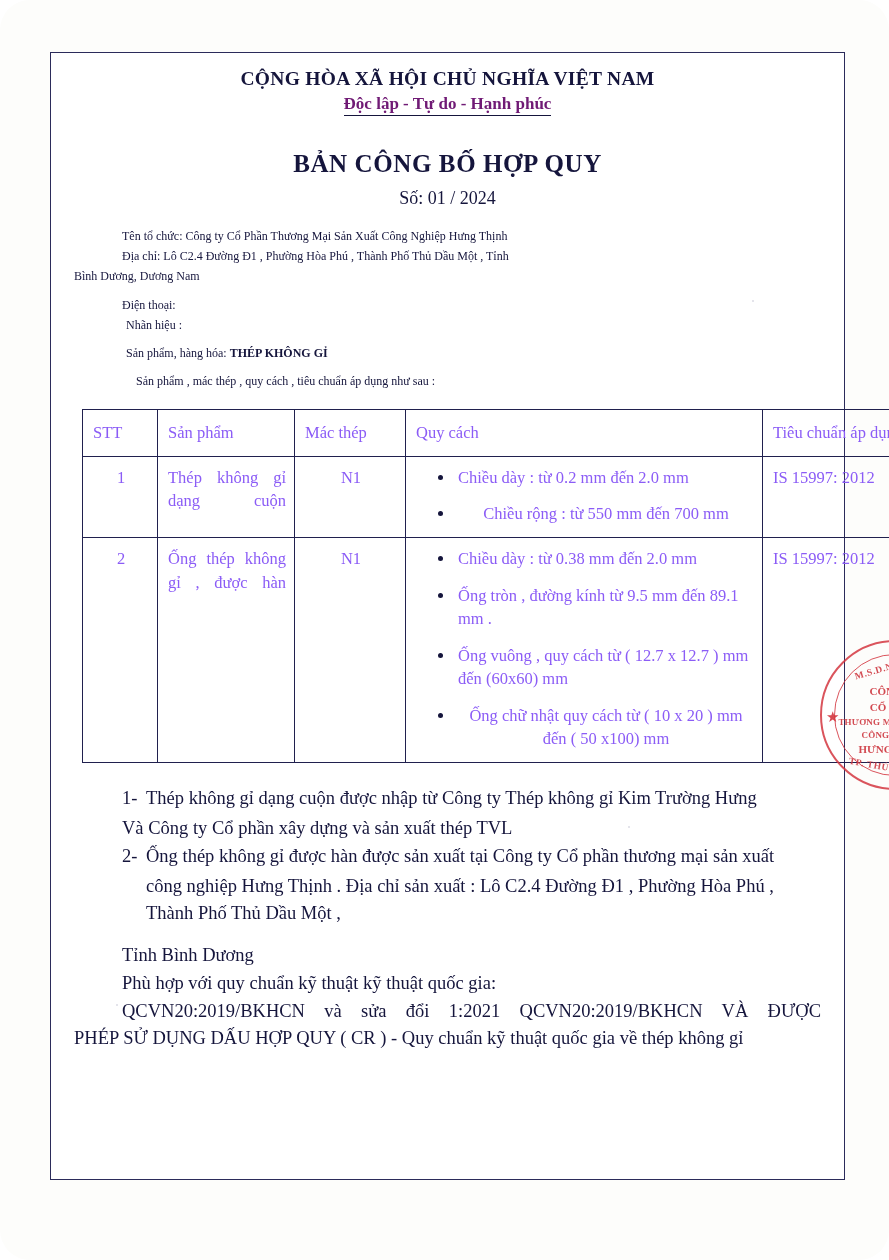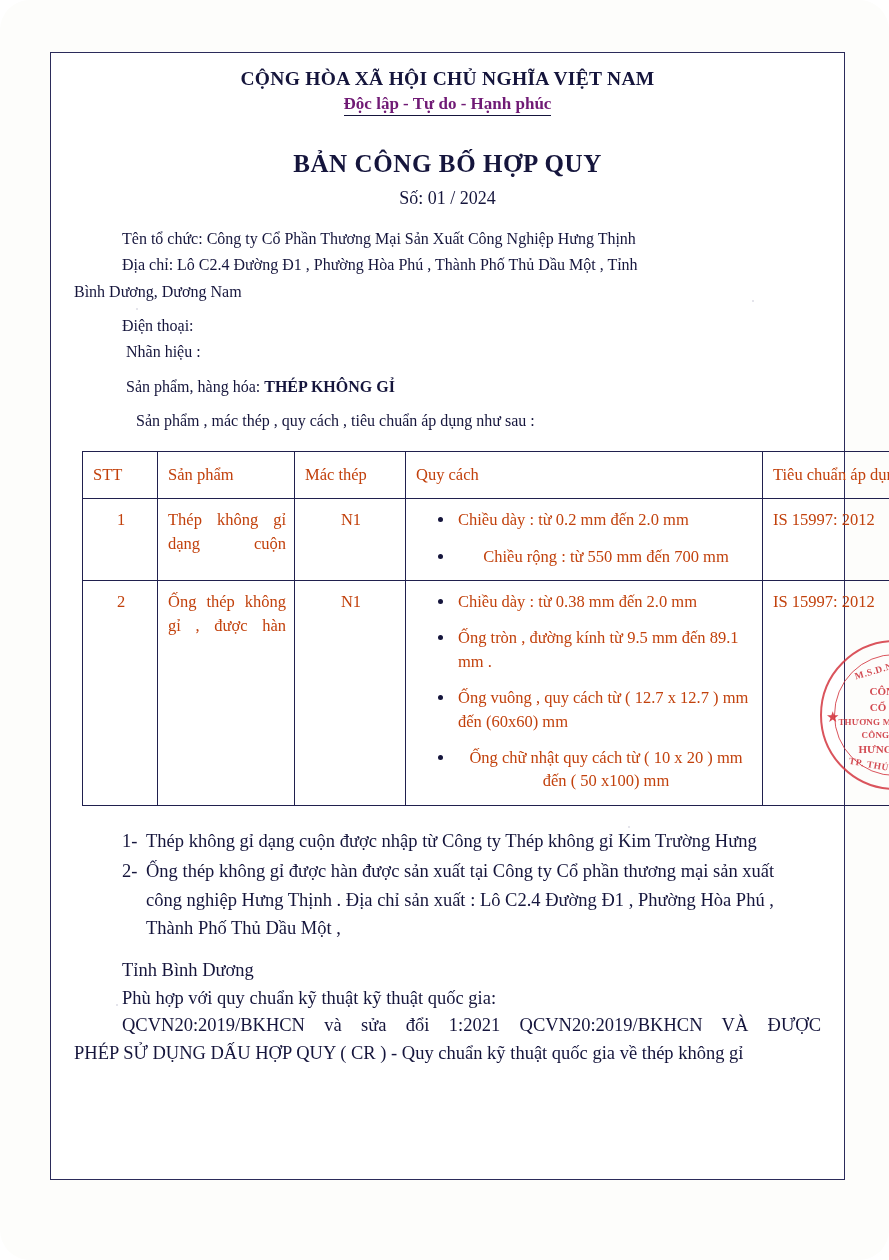--- a/index.html
+++ b/index.html
@@ -72,21 +72,21 @@
     color: #15153c;
     margin: 34px 0 10px 0;
   }
   .doc-number {
     font-size: 18px;
     color: #15153c;
     margin: 0 0 18px 0;
   }
 
   .line {
-    font-size: 16px;
+    font-size: 12px;
     line-height: 1.52;
     color: #15153c;
     margin: 0 0 2px 0;
   }
   .indent1 { padding-left: 48px; }
   .indent2 { padding-left: 52px; }
   .indent3 { padding-left: 62px; }
   .gap-s { margin-top: 10px; }
   .bold { font-weight: bold; }
 
@@ -95,21 +95,21 @@
     width: 740px;
     margin: 18px 0 0 8px;
     table-layout: fixed;
   }
   table.spec td, table.spec th {
     border: 1.1px solid #20204e;
     vertical-align: top;
     padding: 9px 8px 12px 10px;
     font-size: 16.5px;
     line-height: 1.45;
-    color: #c2410c;
+    color: #8b5cf6;
     font-weight: normal;
   }
   table.spec th {
     text-align: left;
     padding-top: 11px;
     padding-bottom: 11px;
   }
   .col-stt { width: 56px; text-align: center; }
   .col-sp  { width: 118px; }
   .col-mac { width: 92px; text-align: center; }
@@ -299,20 +299,21 @@
           <td>IS 15997: 2012</td>
         </tr>
       </tbody>
     </table>
 
     <div class="notes">
       <div class="note-row">
         <span class="note-num">1-</span>
         <span class="note-txt">Thép không gỉ dạng cuộn được nhập từ Công ty Thép không gỉ Kim Trường Hưng</span>
       </div>
+      <div class="foot-line foot-ind">Và Công ty Cổ phần xây dựng và sản xuất thép TVL</div>
 
       <div class="note-row">
         <span class="note-num">2-</span>
         <span class="note-txt">Ống thép không gỉ được hàn được sản xuất tại Công ty Cổ phần thương mại sản xuất</span>
       </div>
       <div class="foot-line note-cont">công nghiệp Hưng Thịnh . Địa chỉ sản xuất : Lô C2.4 Đường Đ1 , Phường Hòa Phú ,</div>
       <div class="foot-line note-cont">Thành Phố Thủ Dầu Một ,</div>
     </div>
 
     <div class="footer-block">

